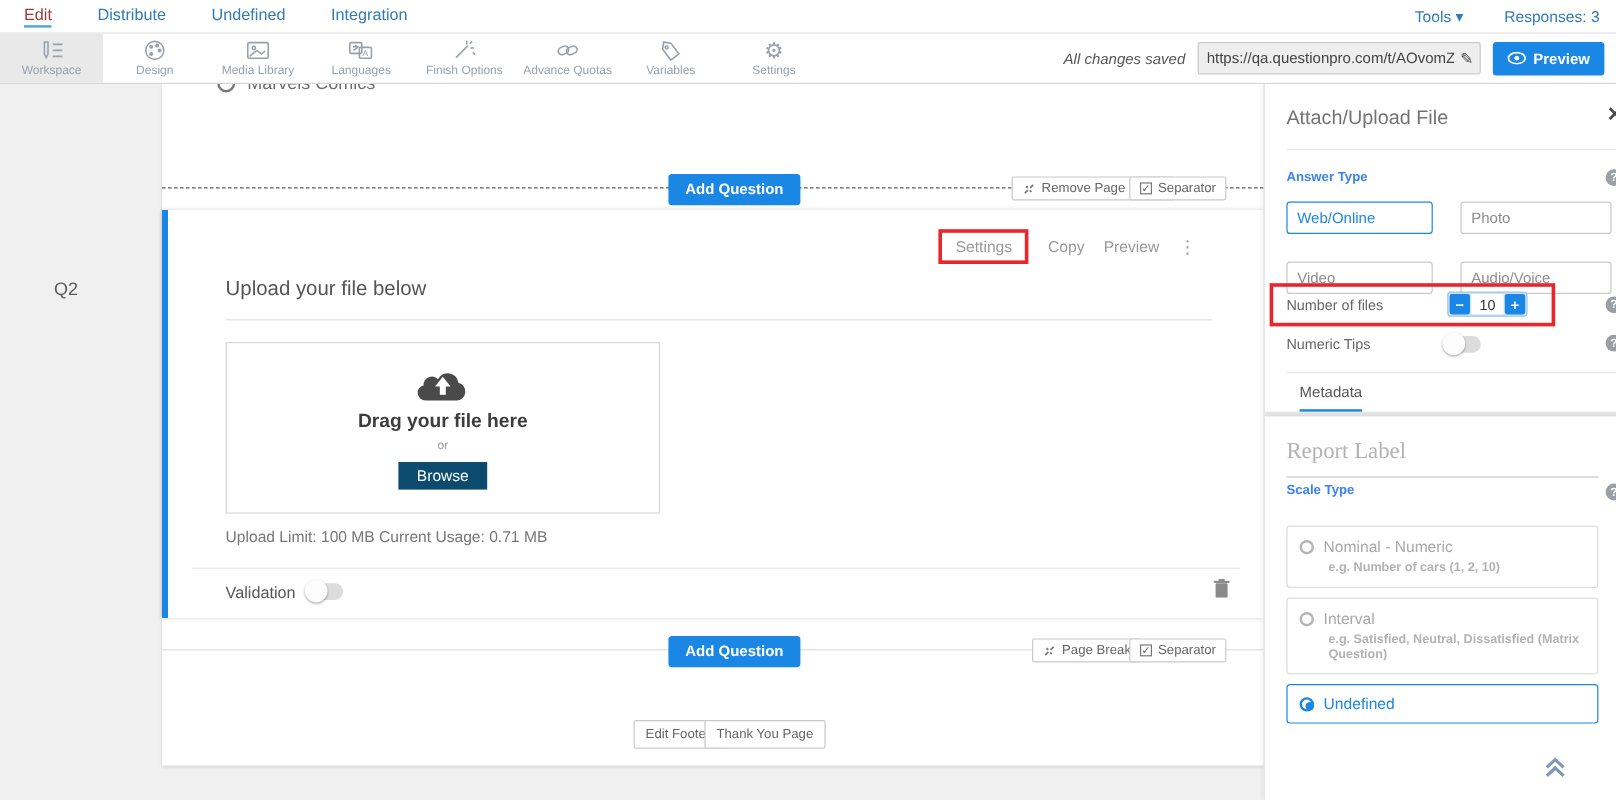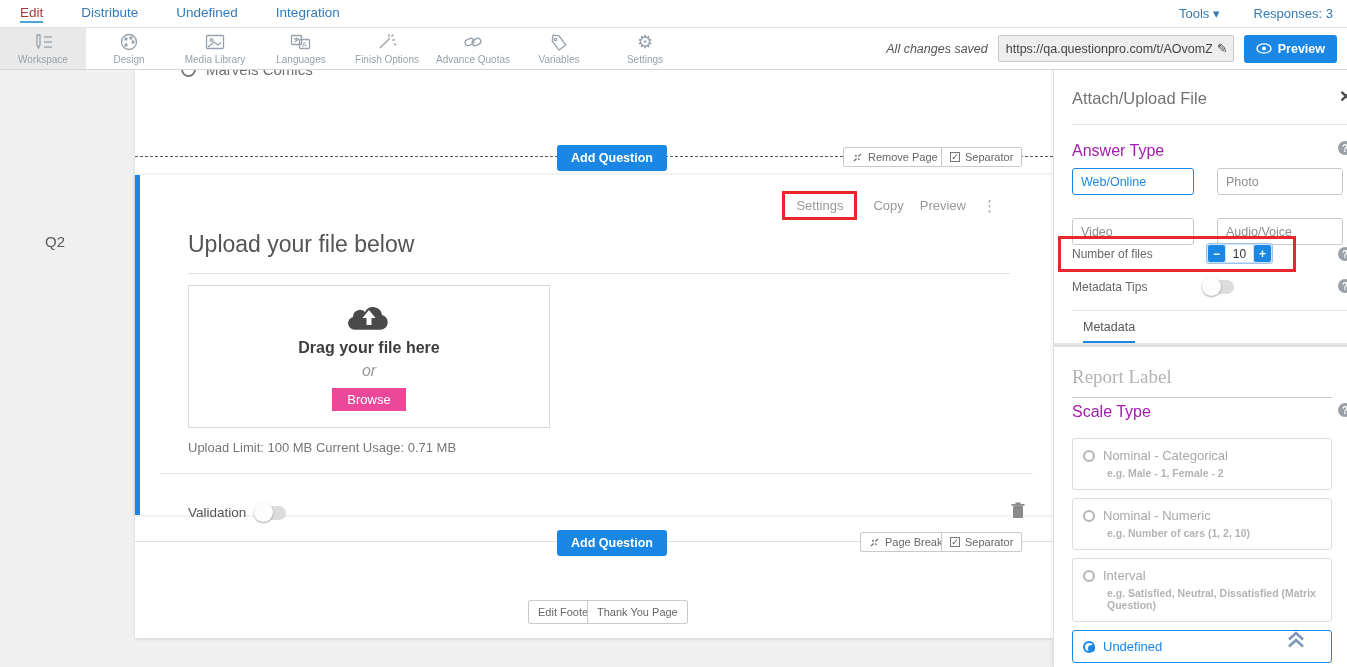--- a/index.html
+++ b/index.html
@@ -60,52 +60,52 @@
   .check-glyph { display:inline-flex; width:10px; height:10px; border:1px solid #777;
     align-items:center; justify-content:center; font-size:9px; color:#555; }
   .brokenlink svg { stroke:#777; stroke-width:1.4; fill:none; }
 
   .qblock { position:absolute; left:0; top:105px; width:918px; height:340px; background:#fff;
     border-left:5px solid #1b87e5; box-shadow:0 0 4px rgba(0,0,0,.16); }
   .qmenu { position:absolute; right:56px; top:16px; display:flex; align-items:center; gap:16px;
     font-size:13px; color:#999; }
   .qmenu .settings-box { border:3px solid #e8262b; padding:4px 11px; }
   .kebab { font-size:15px; color:#999; letter-spacing:0; }
-  .qtitle { position:absolute; left:48px; top:56px; width:822px; font-size:23px; color:#545454;
+  .qtitle { position:absolute; left:48px; top:56px; width:822px; font-size:17px; color:#545454;
     border-bottom:1px solid #e0e0e0; padding-bottom:15px; }
   .dropzone { position:absolute; left:48px; top:110px; width:362px; height:143px;
     border:1px solid #d8d8d8; display:flex; flex-direction:column; align-items:center;
     justify-content:center; gap:5px; }
   .dz-title { font-size:16px; font-weight:bold; color:#3d3d3d; }
-  .dz-or { font-size:16px; color:#999;font-style:italic; }
-  .browse-btn { background:#ec4899; color:#fff; border:none; font-size:13px; padding:4px 15px;
+  .dz-or { font-size:10px; color:#999; }
+  .browse-btn { background:#0c4a6e; color:#fff; border:none; font-size:13px; padding:4px 15px;
     margin-top:3px; cursor:pointer; font-family:"Liberation Sans",sans-serif; }
   .upload-info { position:absolute; left:48px; top:265px; font-size:13px; color:#777; }
   .validation-row { position:absolute; left:20px; right:20px; top:298px;
-    border-top:1px solid #e5e5e5; display:flex; align-items:center; padding-top:28px; }
+    border-top:1px solid #e5e5e5; display:flex; align-items:center; padding-top:8px; }
   .validation-row .vlabel { margin-left:28px; font-size:13.5px; color:#555; }
   .toggle { width:30px; height:14px; background:#dcdcdc; border-radius:8px; position:relative;
     margin-left:10px; cursor:pointer; }
   .toggle .knob { position:absolute; left:-2px; top:-3px; width:19px; height:19px;
     background:#fdfdfd; border-radius:50%; box-shadow:0 1px 2px rgba(0,0,0,.35); }
   .trash { margin-left:auto; margin-right:8px; cursor:pointer; }
   .trash svg { fill:#8a8a8a; }
   .footer-row { position:absolute; top:530px; left:0; width:918px; }
   .footer-btn { position:absolute; top:0; background:#fff; border:1px solid #c9c9c9;
     border-radius:2px; font-size:11px; color:#666; padding:5px 9px; cursor:pointer;
     white-space:nowrap; font-family:"Liberation Sans",sans-serif; }
 
   
   .panel { position:absolute; left:1053px; top:70px; width:315px; height:597px; background:#fff;
     border-left:1px solid #e0e0e0; box-shadow:-2px 0 3px rgba(0,0,0,.05); }
   .panel-title { position:absolute; left:18px; top:19px; font-size:16.5px; color:#737373; }
   .close-x { position:absolute; right:16px; top:15px; font-size:21px; font-weight:bold;
     color:#4a4a4a; cursor:pointer; line-height:1; }
   .pdivider { position:absolute; left:18px; right:16px; border-top:1px solid #e5e5e5; }
-  .sec-label { position:absolute; left:18px; font-size:16px; font-weight:normal; color:#a21caf; }
+  .sec-label { position:absolute; left:18px; font-size:11px; font-weight:bold; color:#3b82f6; }
   .help { position:absolute; right:16px; width:14px; height:14px; border-radius:50%;
     background:#9aa0a6; color:#fff; font-size:10px; font-weight:bold; display:flex;
     align-items:center; justify-content:center; cursor:pointer; }
   .at-grid { position:absolute; left:18px; top:98px; display:grid;
     grid-template-columns:122px 126px; column-gap:8px; row-gap:10px;gap:23px; }
   .at-btn { height:27px; background:#fff; border:1px solid #c9c9c9; border-radius:3px;
     font-size:12.5px; color:#8d8d8d; text-align:left; padding-left:8px; display:flex;
     align-items:center; cursor:pointer; font-family:"Liberation Sans",sans-serif; }
   .at-btn.selected { border-color:#1b87e5; color:#1b87e5; }
   .red-box { position:absolute; left:4px; top:166px; width:238px; height:36px;
@@ -358,43 +358,36 @@
 
   <div class="red-box"></div>
   <div class="nof-label">Number of files</div>
   <div class="stepper">
     <button class="step-btn">−</button>
     <span class="step-val">10</span>
     <button class="step-btn">+</button>
   </div>
   <span class="help" style="top:177px;">?</span>
 
-  <div class="qt-label">Metadata Tips</div>
+  <div class="qt-label">Numeric Tips</div>
   <span class="toggle qt-toggle">
       <span class="knob"></span>
     </span>
   <span class="help" style="top:209px;">?</span>
 
   <div class="pdivider" style="top:240px;"></div>
   <div class="meta-tab">Metadata</div>
   <div class="shadow-bar"></div>
 
   <input class="report-input" type="text" placeholder="Report Label" style="">
 
   <div class="sec-label" style="top:333px;">Scale Type</div>
   <span class="help" style="top:333px;">?</span>
 
   <div class="scale-options">
-    <div class="scale-opt">
-      <div class="row1">
-        <span class="sradio"></span>
-        <span class="stitle">Nominal - Categorical</span>
-      </div>
-      <div class="sexample">e.g. Male - 1, Female - 2</div>
-    </div>
     <div class="scale-opt">
       <div class="row1">
         <span class="sradio"></span>
         <span class="stitle">Nominal - Numeric</span>
       </div>
       <div class="sexample">e.g. Number of cars (1, 2, 10)</div>
     </div>
     <div class="scale-opt">
       <div class="row1">
         <span class="sradio"></span>

